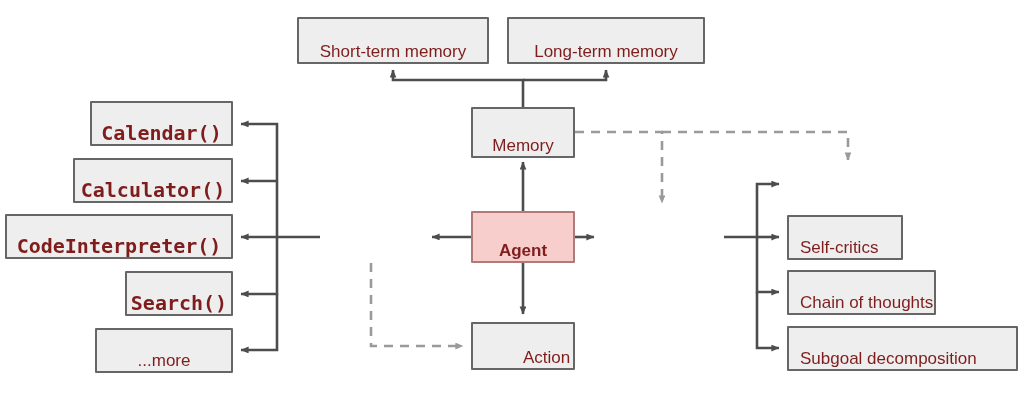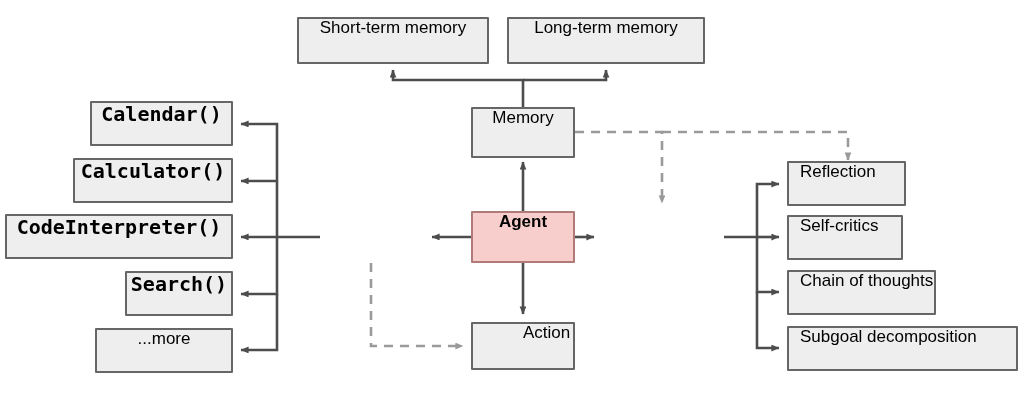--- a/index.html
+++ b/index.html
@@ -23,22 +23,22 @@
     height: 406px;
     pointer-events: none;
   }
   .node {
     position: absolute;
     box-sizing: border-box;
     background: #eeeeee;
     border: 2px solid #666666;
     border-radius: 1px;
     display: flex;
-    align-items: flex-start;
-    color: #000000;
+    align-items: flex-end;
+    color: #7f1d1d;
     font-size: 17px;
     line-height: 1.1;
     white-space: nowrap;
     z-index: 2;
   }
   .node.center-text { justify-content: center; }
   .node.left-text { justify-content: flex-start; padding-left: 11px; }
   .node.mono {
     font-family: "DejaVu Sans Mono", "Liberation Mono", monospace;
     font-weight: bold;
@@ -129,23 +129,20 @@
   </div>
 
   <div class="node mono" style="left:125px; top:271px; width:108px; height:45px;">
     <span>Search()</span>
   </div>
 
   <div class="node center-text" style="left:95px; top:328px; width:138px; height:45px;">
     <span>...more</span>
   </div>
 
-  <div class="node left-text" style="left:787px; top:161px; width:119px; height:45px;">
-    <span>Reflection</span>
-  </div>
 
   <div class="node left-text" style="left:787px; top:215px; width:116px; height:45px;">
     <span>Self-critics</span>
   </div>
 
   <div class="node left-text" style="left:787px; top:270px; width:149px; height:45px;">
     <span>Chain of thoughts</span>
   </div>
 
   <div class="node left-text" style="left:787px; top:326px; width:231px; height:45px;">

